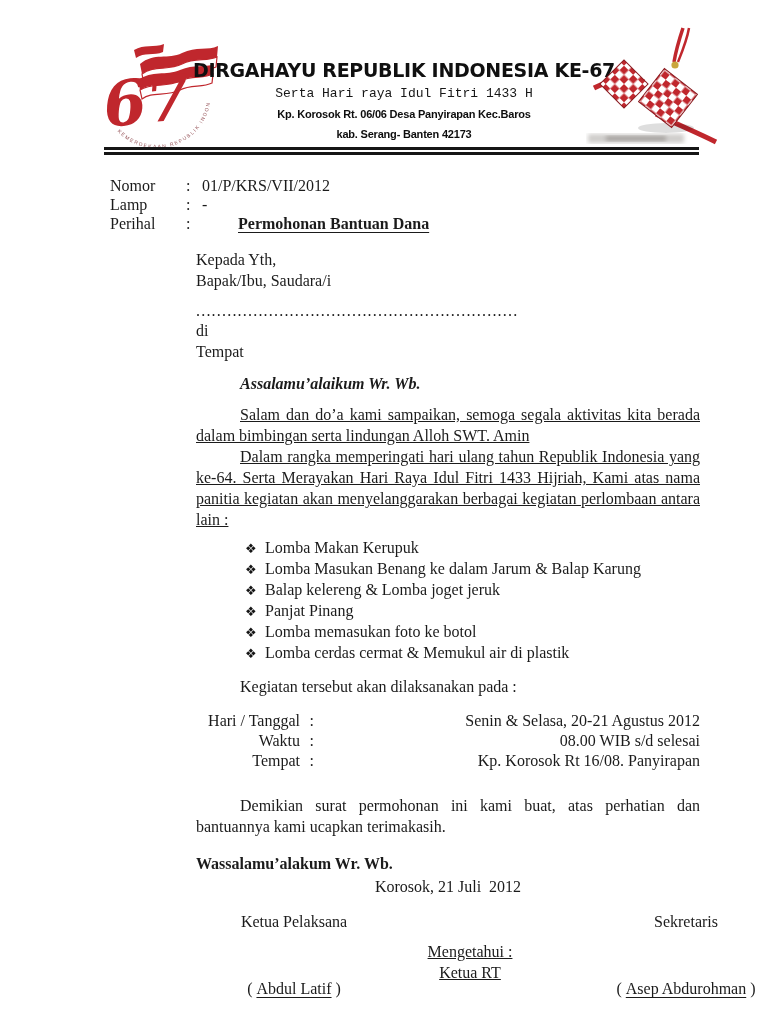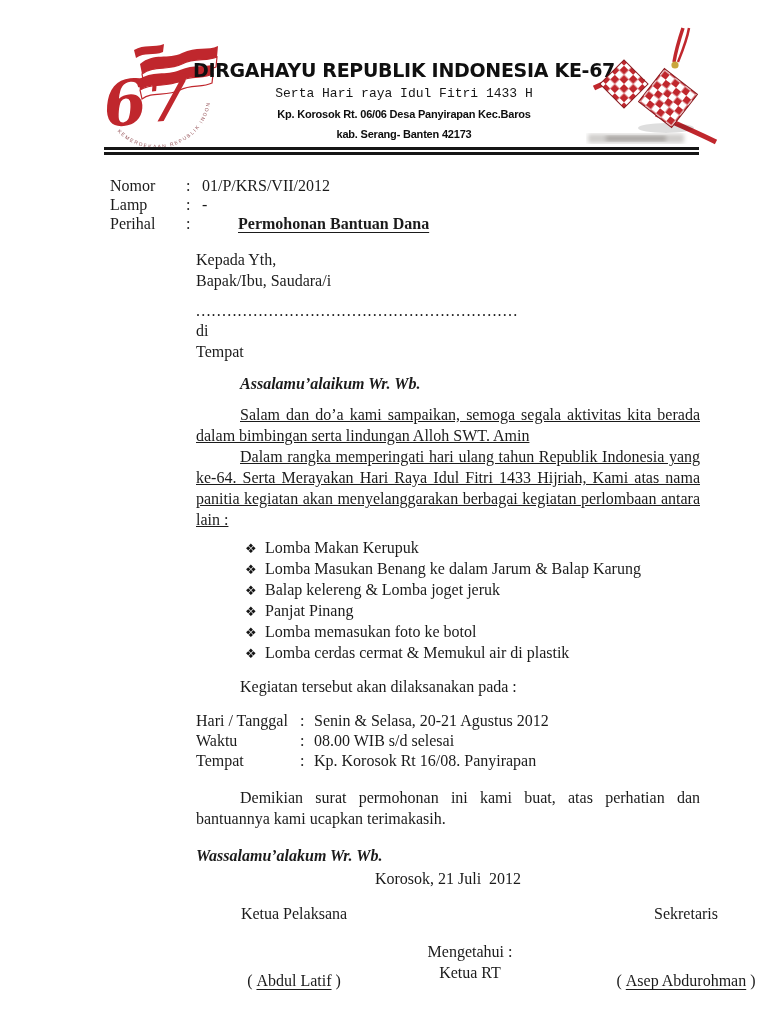--- a/index.html
+++ b/index.html
@@ -36,31 +36,31 @@
   .body{margin-left:86px;width:504px;}
   .recipient{margin-top:16px;}
   .dots{margin-top:11px;letter-spacing:1.2px;line-height:18px;}
   .salut{margin-top:11px;margin-left:44px;font-weight:bold;font-style:italic;}
   .paras{margin-top:10px;}
   .para{text-align:justify;text-indent:44px;margin:0;text-decoration:underline;}
   .events{list-style:none;margin:8px 0 0 0;padding:0 0 0 49px;}
   .events li{line-height:20px;}
   .bullet{display:inline-block;width:20px;font-size:13px;color:#151515;}
   .kegiatan{margin-top:12px;margin-left:44px;}
-  .sched{margin-top:14px;}
+  .sched{margin-top:14px;text-align:right;}
   .sched-row{display:grid;grid-template-columns:104px 14px 1fr;line-height:20px;}
-  .closing{margin-top:16px;text-align:justify;text-indent:44px;}
-  .wassalam{margin-top:6px;font-weight:bold;font-style:italic;}
+  .closing{margin-top:24px;text-align:justify;text-indent:44px;}
+  .wassalam{margin-top:6px;font-weight:bold;}
   .dateline{margin-top:2px;text-align:center;white-space:pre;}
   
   .sigs{position:relative;height:150px;margin-left:-110px;width:768px;}
   .sig{position:absolute;text-align:center;width:210px;}
   .sig-role-left{left:103px;top:14px;}
   .sig-role-right{left:495px;top:14px;}
-  .sig-center{left:279px;top:52px;line-height:21px;}
+  .sig-center{left:279px;top:44px;line-height:21px;text-decoration:underline;}
   .sig-name-left{left:103px;top:81px;}
   .sig-name-right{left:495px;top:81px;}
   .uname{text-decoration:underline;text-underline-offset:3px;text-align:center;}
 </style>
 </head>
 <body>
 
 <div class="page">
 
   <div>

